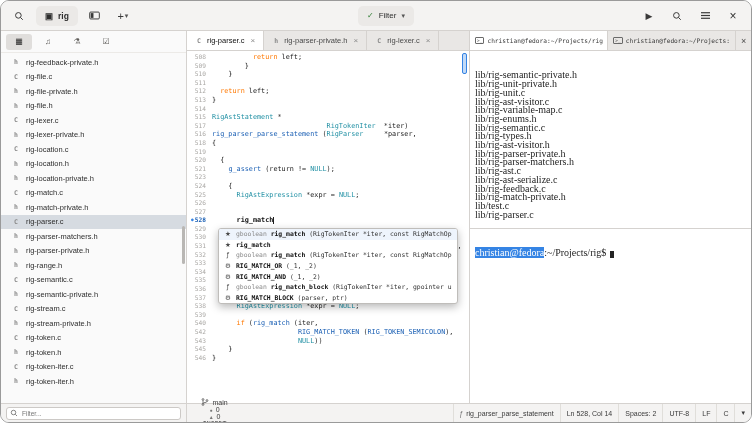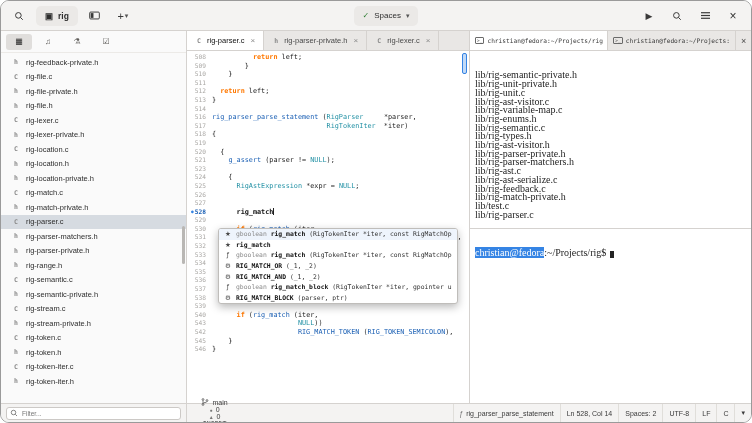--- a/index.html
+++ b/index.html
@@ -39,21 +39,21 @@
   .tab-bar { height:20px; flex:none; background:#e9e7e5; border-bottom:1px solid #d5d2cf; display:flex; align-items:stretch; }
   .tab { display:flex; align-items:center; gap:4px; padding:0 8px; font-size:7.5px; color:#4a4a4a; background:#e9e7e5; border-right:1px solid #d5d2cf; white-space:nowrap; }
   .tab.active { background:#fff; color:#111; }
   .tclose { color:#8a8a8a; font-size:8px; margin-left:2px; }
   .code-area { flex:1; position:relative; overflow:hidden; font-family:"DejaVu Sans Mono", monospace; font-size:6.8px; padding-top:2px; }
   .cl { display:flex; height:8.6px; line-height:8.6px; white-space:pre; }
   .gut { width:25px; flex:none; text-align:right; padding-right:6px; color:#a9a7a4; font-size:6.2px; display:flex; justify-content:flex-end; align-items:center; gap:1px; }
   .gut.cur { color:#1a5fb4; font-weight:bold; }
   .curdot { color:#3584e4; font-size:4.5px; }
   .ct { white-space:pre; color:#202020; }
-  .tk-k { color:#ff7800; font-weight:bold; }
+  .tk-k { color:#ff7800; font-weight:normal; }
   .tk-t { color:#2190a4; }
   .tk-f { color:#1a5fb4; }
   .tk-b { color:#111; font-weight:bold; }
   .caret { display:inline-block; width:1px; height:7px; background:#202020; vertical-align:middle; }
   .scroll-thumb { position:absolute; top:2px; right:2px; width:5px; height:21px; border:1px solid #3584e4; background:rgba(53,132,228,.3); border-radius:2px; }
 
   
   .completion { position:absolute; left:31px; top:177px; width:240px; background:#ffffff; border:1px solid #bfbdba; border-radius:3px; box-shadow:0 3px 8px rgba(0,0,0,.28); z-index:6; overflow:hidden; }
   .crow { display:flex; align-items:center; gap:4px; height:10.6px; padding:0 5px; font-size:6.4px; font-family:"DejaVu Sans Mono", monospace; white-space:pre; overflow:hidden; }
   .crow.sel { background:#eef4fc; }
@@ -112,21 +112,21 @@
           <rect x="2.5" y="2.5" width="4" height="7" fill="#3a3a3a"></rect>
         </svg>
     </div>
     <div class="hbtn newtab">
       <span class="plus">+</span>
       <span class="chev">▾</span>
     </div>
     <div class="spacer"></div>
     <div class="status-pill">
       <span class="chk">✓</span>
-      <span>Spaces</span>
+      <span>Filter</span>
       <span class="chev">▾</span>
     </div>
     <div class="spacer"></div>
     <div class="hbtn">
         <span>▶</span>
       </div>
     <div class="hbtn">
       <svg viewBox="0 0 16 16" width="10" height="10">
           <circle cx="7" cy="7" r="4.5" fill="none" stroke="#3a3a3a" stroke-width="1.6"></circle>
           <line x1="10.5" y1="10.5" x2="14" y2="14" stroke="#3a3a3a" stroke-width="1.6"></line>
@@ -270,46 +270,47 @@
         </div>
       <div class="code-area">
         <div>
             <div class="cl"><span class="gut"><span>508</span></span><span class="ct"><span class="tk-p">          </span><span class="tk-k">return</span><span class="tk-p"> left;</span></span></div>
             <div class="cl"><span class="gut"><span>509</span></span><span class="ct"><span class="tk-p">        }</span></span></div>
             <div class="cl"><span class="gut"><span>510</span></span><span class="ct"><span class="tk-p">    }</span></span></div>
             <div class="cl"><span class="gut"><span>511</span></span><span class="ct"></span></div>
             <div class="cl"><span class="gut"><span>512</span></span><span class="ct"><span class="tk-p">  </span><span class="tk-k">return</span><span class="tk-p"> left;</span></span></div>
             <div class="cl"><span class="gut"><span>513</span></span><span class="ct"><span class="tk-p">}</span></span></div>
             <div class="cl"><span class="gut"><span>514</span></span><span class="ct"></span></div>
+            <div class="cl"><span class="gut"><span>515</span></span><span class="ct"><span class="tk-t">RigAstStatement</span><span class="tk-p"> *</span></span></div>
+            <div class="cl"><span class="gut"><span>517</span></span><span class="ct"><span class="tk-p">                            </span><span class="tk-t">RigTokenIter</span><span class="tk-p">  *iter)</span></span></div>
             <div class="cl"><span class="gut"><span>516</span></span><span class="ct"><span class="tk-f">rig_parser_parse_statement</span><span class="tk-p"> (</span><span class="tk-t">RigParser</span><span class="tk-p">     *parser,</span></span></div>
-            <div class="cl"><span class="gut"><span>517</span></span><span class="ct"><span class="tk-p">                            </span><span class="tk-t">RigTokenIter</span><span class="tk-p">  *iter)</span></span></div>
             <div class="cl"><span class="gut"><span>518</span></span><span class="ct"><span class="tk-p">{</span></span></div>
             <div class="cl"><span class="gut"><span>519</span></span><span class="ct"></span></div>
             <div class="cl"><span class="gut"><span>520</span></span><span class="ct"><span class="tk-p">  {</span></span></div>
-            <div class="cl"><span class="gut"><span>521</span></span><span class="ct"><span class="tk-p">    </span><span class="tk-f">g_assert</span><span class="tk-p"> (parser != </span><span class="tk-t">NULL</span><span class="tk-p">);</span></span></div>
+            <div class="cl"><span class="gut"><span>521</span></span><span class="ct"><span class="tk-p">    </span><span class="tk-f">g_assert</span><span class="tk-p"> (return != </span><span class="tk-t">NULL</span><span class="tk-p">);</span></span></div>
             <div class="cl"><span class="gut"><span>523</span></span><span class="ct"></span></div>
             <div class="cl"><span class="gut"><span>524</span></span><span class="ct"><span class="tk-p">    {</span></span></div>
             <div class="cl"><span class="gut"><span>525</span></span><span class="ct"><span class="tk-p">      </span><span class="tk-t">RigAstExpression</span><span class="tk-p"> *expr = </span><span class="tk-t">NULL</span><span class="tk-p">;</span></span></div>
             <div class="cl"><span class="gut"><span>526</span></span><span class="ct"></span></div>
             <div class="cl"><span class="gut"><span>527</span></span><span class="ct"></span></div>
             <div class="cl"><span class="gut cur"><span class="curdot">●</span><span>528</span></span><span class="ct"><span class="tk-p">      </span><span class="tk-b">rig_match</span><span class="caret"></span></span></div>
             <div class="cl"><span class="gut"><span>529</span></span><span class="ct"></span></div>
             <div class="cl"><span class="gut"><span>530</span></span><span class="ct"><span class="tk-p">      </span><span class="tk-k">if</span><span class="tk-p"> (</span><span class="tk-f">rig_match</span><span class="tk-p"> (iter,</span></span></div>
             <div class="cl"><span class="gut"><span>531</span></span><span class="ct"><span class="tk-p">                     </span><span class="tk-f">RIG_MATCH_EXPRESSION</span><span class="tk-p"> (parser, &amp;expr, 0),</span></span></div>
             <div class="cl"><span class="gut"><span>532</span></span><span class="ct"><span class="tk-p">                     </span><span class="tk-f">RIG_MATCH_TOKEN</span><span class="tk-p"> (</span><span class="tk-f">RIG_TOKEN_SEMICOLON</span><span class="tk-p">),</span></span></div>
             <div class="cl"><span class="gut"><span>533</span></span><span class="ct"><span class="tk-p">                     </span><span class="tk-t">NULL</span><span class="tk-p">))</span></span></div>
             <div class="cl"><span class="gut"><span>534</span></span><span class="ct"><span class="tk-p">        </span><span class="tk-k">return</span><span class="tk-p"> </span><span class="tk-f">RIG_AST_STATEMENT</span><span class="tk-p"> (expr);</span></span></div>
             <div class="cl"><span class="gut"><span>535</span></span><span class="ct"><span class="tk-p">    }</span></span></div>
             <div class="cl"><span class="gut"><span>536</span></span><span class="ct"></span></div>
             <div class="cl"><span class="gut"><span>537</span></span><span class="ct"><span class="tk-p">    {</span></span></div>
             <div class="cl"><span class="gut"><span>538</span></span><span class="ct"><span class="tk-p">      </span><span class="tk-t">RigAstExpression</span><span class="tk-p"> *expr = </span><span class="tk-t">NULL</span><span class="tk-p">;</span></span></div>
             <div class="cl"><span class="gut"><span>539</span></span><span class="ct"></span></div>
             <div class="cl"><span class="gut"><span>540</span></span><span class="ct"><span class="tk-p">      </span><span class="tk-k">if</span><span class="tk-p"> (</span><span class="tk-f">rig_match</span><span class="tk-p"> (iter,</span></span></div>
+            <div class="cl"><span class="gut"><span>542</span></span><span class="ct"><span class="tk-p">                     </span><span class="tk-f">RIG_MATCH_TOKEN</span><span class="tk-p"> (</span><span class="tk-f">RIG_TOKEN_SEMICOLON</span><span class="tk-p">),</span></span></div>
             <div class="cl"><span class="gut"><span>543</span></span><span class="ct"><span class="tk-p">                     </span><span class="tk-t">NULL</span><span class="tk-p">))</span></span></div>
-            <div class="cl"><span class="gut"><span>542</span></span><span class="ct"><span class="tk-p">                     </span><span class="tk-f">RIG_MATCH_TOKEN</span><span class="tk-p"> (</span><span class="tk-f">RIG_TOKEN_SEMICOLON</span><span class="tk-p">),</span></span></div>
             <div class="cl"><span class="gut"><span>545</span></span><span class="ct"><span class="tk-p">    }</span></span></div>
             <div class="cl"><span class="gut"><span>546</span></span><span class="ct"><span class="tk-p">}</span></span></div>
           </div>
         <div class="scroll-thumb"></div>
         <div class="completion">
             <div class="crow sel"><span class="cicon">★</span><span class="ctext"><span class="cret">gboolean </span><span class="cname">rig_match</span><span class="cpost"> (RigTokenIter *iter, const RigMatchOp </span></span></div>
             <div class="crow"><span class="cicon">★</span><span class="ctext"><span class="cname">rig_match</span></span></div>
             <div class="crow"><span class="cicon">ƒ</span><span class="ctext"><span class="cret">gboolean </span><span class="cname">rig_match</span><span class="cpost"> (RigTokenIter *iter, const RigMatchOp *first_op, ...)</span></span></div>
             <div class="crow"><span class="cicon">⚙</span><span class="ctext"><span class="cname">RIG_MATCH_OR</span><span class="cpost"> (_1, _2)</span></span></div>
             <div class="crow"><span class="cicon">⚙</span><span class="ctext"><span class="cname">RIG_MATCH_AND</span><span class="cpost"> (_1, _2)</span></span></div>

